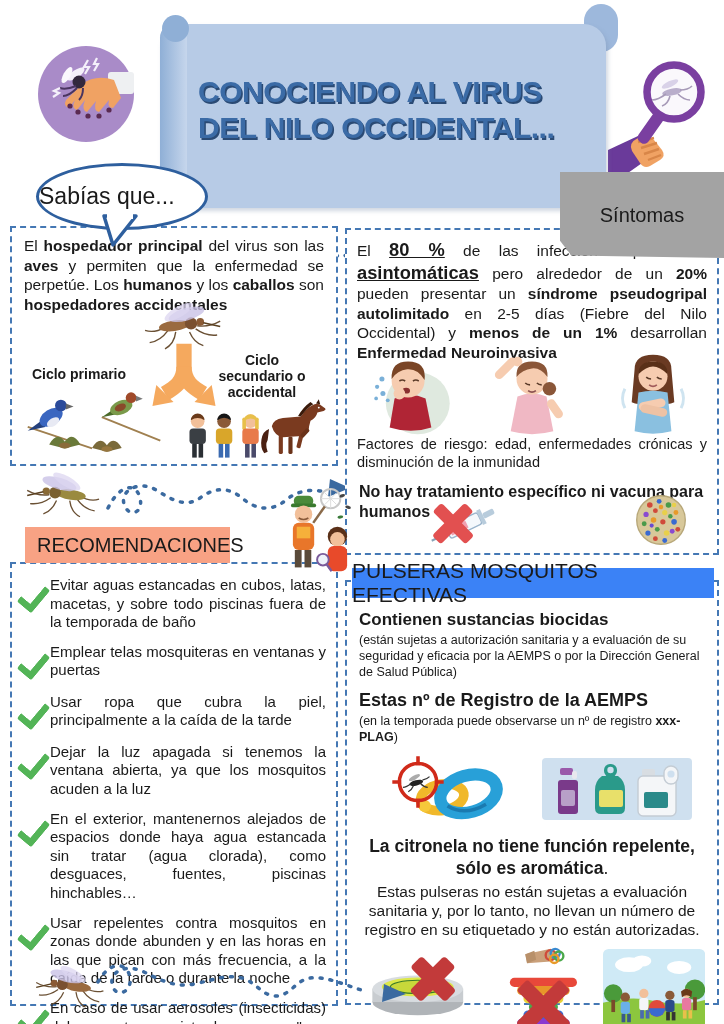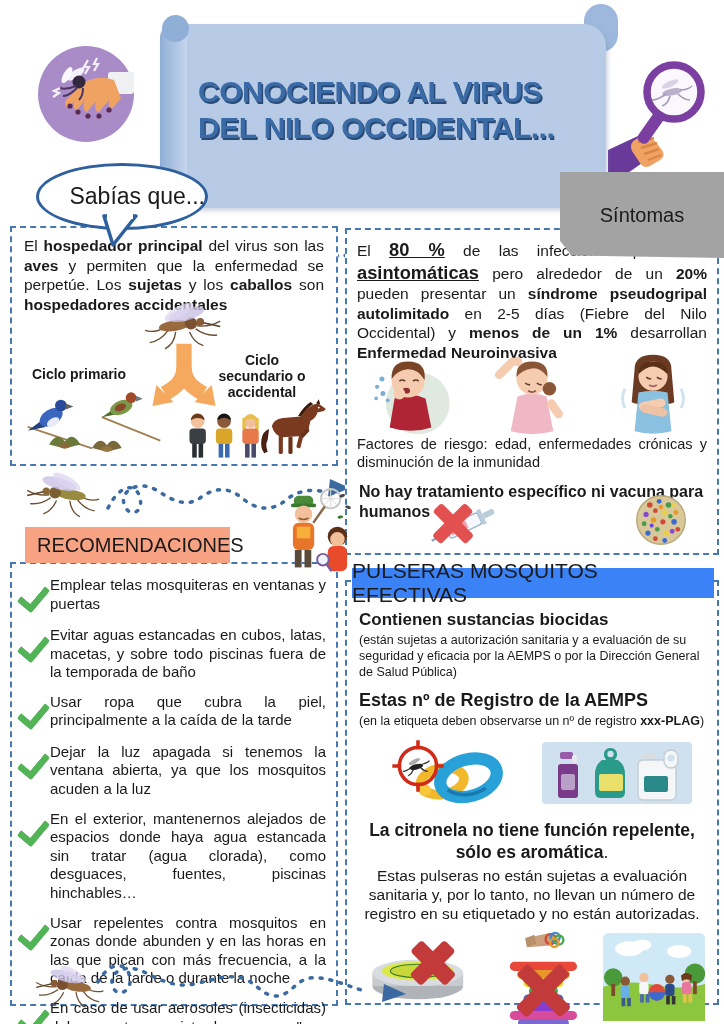--- a/index.html
+++ b/index.html
@@ -15,21 +15,21 @@
           box-shadow:2px 3px 4px rgba(120,140,170,.35);z-index:1;}
   .banner-roll{left:160px;top:24px;width:27px;height:184px;border-radius:14px;
                background:linear-gradient(to right,#8fafd6,#c6d6ec);z-index:2;}
   .curl-tl{left:162px;top:15px;width:27px;height:27px;border-radius:50%;background:#8fafd6;z-index:3;}
   .curl-tr{left:584px;top:4px;width:34px;height:48px;border-radius:17px;background:#9db8dc;z-index:0;}
   .page-title{left:198px;top:54px;width:398px;z-index:4;font-size:30px;line-height:1.2;font-weight:bold;
               color:#3b6ba6;letter-spacing:-0.5px;text-shadow:1.5px 1.5px 0 #2a4a74;}
 
   
   .bubble{left:36px;top:163px;width:166px;height:61px;background:#fff;border:3.5px solid #2e5f9e;
-          border-radius:50%;display:flex;align-items:center;justify-content:flex-end;
+          border-radius:50%;display:flex;align-items:center;justify-content:flex-start;
           font-size:23px;z-index:5;}
   .bubble-tail{left:98px;top:213px;z-index:6;}
   .sintomas-tag{left:560px;top:172px;width:164px;height:86px;background:#a3a3a3;
                 display:flex;align-items:center;justify-content:center;font-size:20px;z-index:5;
                 clip-path:polygon(0 0,100% 0,100% 100%,7% 97%,0 80%);}
 
   
   .dbox{border:2.5px dashed #4578b4;background:#fff;box-sizing:border-box;}
   .hosts-box{left:10px;top:226px;width:328px;height:240px;z-index:1;}
   .symptoms-box{left:345px;top:228px;width:374px;height:327px;z-index:1;}
@@ -126,21 +126,21 @@
     <line x1="80" y1="32" x2="102" y2="37" stroke="#5a4020" stroke-width="2"></line>
     <ellipse cx="58" cy="21" rx="24" ry="8" fill="#c9c2e6" opacity="0.8" transform="rotate(-16 58 21)"></ellipse>
     <ellipse cx="48" cy="18" rx="21" ry="7" fill="#dcd6f0" opacity="0.75" transform="rotate(-30 48 18)"></ellipse>
   </svg>
 
   <div class="abs sintomas-tag">
     <span>Síntomas</span>
   </div>
 
   <div class="abs dbox hosts-box">
-    <p class="para"><span>El </span><span class="b">hospedador principal</span><span> del virus son las </span><span class="b">aves</span><span> y permiten que la enfermedad se perpetúe. Los </span><span class="b">sujetas</span><span> y los </span><span class="b">caballos</span><span> son </span><span class="b">hospedadores accidentales</span></p>
+    <p class="para"><span>El </span><span class="b">hospedador principal</span><span> del virus son las </span><span class="b">aves</span><span> y permiten que la enfermedad se perpetúe. Los </span><span class="b">humanos</span><span> y los </span><span class="b">caballos</span><span> son </span><span class="b">hospedadores accidentales</span></p>
 
     <svg class="abs" style="left:130px;top:70px;" width="92" height="54" viewBox="0 0 120 70">
       <path d="M30,38 q-14,8 -26,4 M34,42 q-10,14 -24,16 M44,44 q-2,16 -14,22 M62,44 q6,14 18,18 M70,40 q14,10 28,8 M72,36 q16,2 30,-6" stroke="#6a5034" stroke-width="1.8" fill="none"></path>
       <ellipse cx="42" cy="36" rx="20" ry="7" fill="#9a6a3f" transform="rotate(-8 42 36)"></ellipse>
       <circle cx="64" cy="33" r="8" fill="#7a5030"></circle>
         <circle cx="76" cy="31" r="5" fill="#8a5a35"></circle>
       <line x1="80" y1="32" x2="102" y2="37" stroke="#5a4020" stroke-width="2"></line>
       <ellipse cx="58" cy="21" rx="24" ry="8" fill="#c9c2e6" opacity="0.8" transform="rotate(-16 58 21)"></ellipse>
       <ellipse cx="48" cy="18" rx="21" ry="7" fill="#dcd6f0" opacity="0.75" transform="rotate(-30 48 18)"></ellipse>
     </svg>
@@ -345,25 +345,25 @@
   </svg>
 
   <div class="abs rec-tag">
     <span>RECOMENDACIONES</span>
   </div>
 
   <div class="abs dbox rec-box">
     <div class="rec-list">
       <div class="rec-item">
         <span class="check-cell"><span class="check"></span></span>
+        <span class="rec-text">Evitar aguas estancadas en cubos, latas, macetas, y sobre todo piscinas fuera de la temporada de baño</span>
+      </div>
+      <div class="rec-item">
+        <span class="check-cell"><span class="check"></span></span>
         <span class="rec-text">Emplear telas mosquiteras en ventanas y puertas</span>
-      </div>
-      <div class="rec-item">
-        <span class="check-cell"><span class="check"></span></span>
-        <span class="rec-text">Evitar aguas estancadas en cubos, latas, macetas, y sobre todo piscinas fuera de la temporada de baño</span>
       </div>
       <div class="rec-item">
         <span class="check-cell"><span class="check"></span></span>
         <span class="rec-text">Usar ropa que cubra la piel, principalmente a la caída de la tarde</span>
       </div>
       <div class="rec-item">
         <span class="check-cell"><span class="check"></span></span>
         <span class="rec-text">Dejar la luz apagada si tenemos la ventana abierta, ya que los mosquitos acuden a la luz</span>
       </div>
       <div class="rec-item">
@@ -398,21 +398,21 @@
 
   <div class="abs pul-tag">
     <span>PULSERAS MOSQUITOS EFECTIVAS</span>
   </div>
 
   <div class="abs dbox pul-box">
     <div class="pul-h">Contienen sustancias biocidas</div>
     <p class="pul-note">(están sujetas a autorización sanitaria y a evaluación de su seguridad y eficacia por la AEMPS o por la Dirección General de Salud Pública)</p>
 
     <div class="pul-h" style="font-size:18px;">Estas nº de Registro de la AEMPS</div>
-    <p class="pul-note" style="margin-bottom:2px;"><span>(en la etiqueta deben observarse un nº de registro </span><span class="b">xxx-PLAG</span><span>)</span></p>
+    <p class="pul-note" style="margin-bottom:2px;"><span>(en la temporada puede observarse un nº de registro </span><span class="b">xxx-PLAG</span><span>)</span></p>
 
     <div class="pul-imgrow1">
       <div style="position:relative;width:128px;height:76px;">
         <svg class="abs" style="left:14px;top:6px;" width="114" height="70" viewBox="0 0 120 80">
           <ellipse cx="42" cy="46" rx="25" ry="15" fill="none" stroke="#f0b82a" stroke-width="11" transform="rotate(-10 42 46)"></ellipse>
           <circle cx="22" cy="56" r="7" fill="#f6c83a"></circle>
           <ellipse cx="72" cy="42" rx="33" ry="21" fill="none" stroke="#28a0d8" stroke-width="14" transform="rotate(-16 72 42)"></ellipse>
           <path d="M48,56 q20,12 44,-2" stroke="#1a7ab0" stroke-width="4" fill="none"></path>
         </svg>
         <svg class="abs" style="left:0;top:0;" width="62" height="62" viewBox="0 0 70 70">

